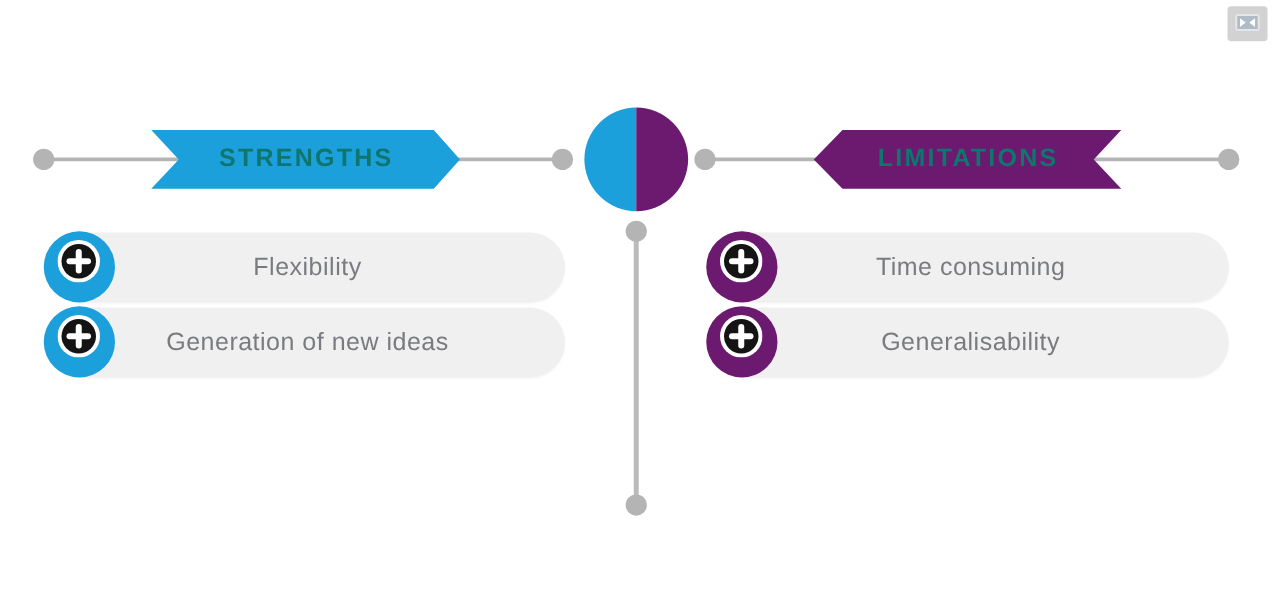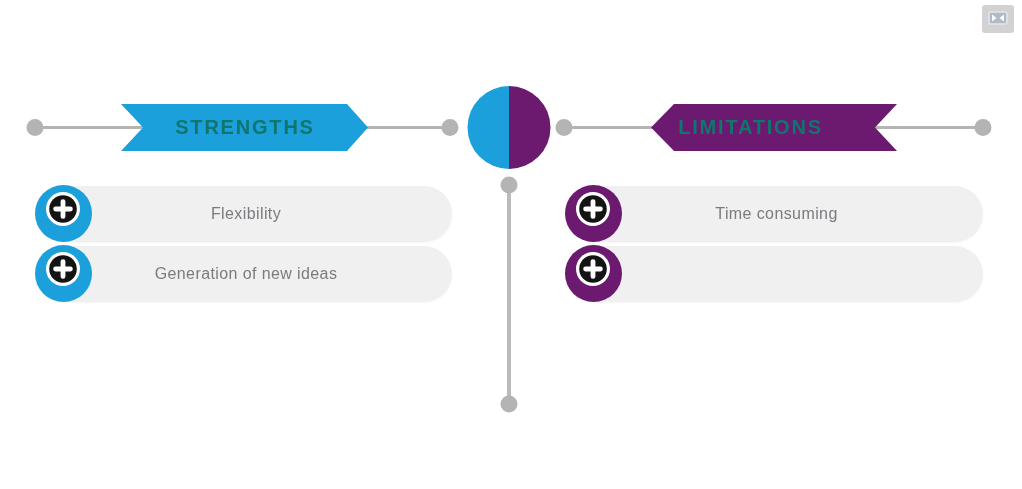--- a/index.html
+++ b/index.html
@@ -34,41 +34,41 @@
     height: 47px;
     line-height: 47px;
     text-align: center;
     color: #0f766e;
     font-size: 20px;
     font-weight: bold;
     letter-spacing: 1.8px;
     user-select: none;
   }
   .banner-label.strengths { left: 143px; width: 204px; }
-  .banner-label.limitations { left: 650px; width: 201px; }
+  .banner-label.limitations { left: 674px; width: 201px; }
 
   .pill {
     position: absolute;
     height: 56px;
     background: var(--pill-bg);
     border-radius: 28px;
     display: flex;
     align-items: center;
     justify-content: center;
     box-shadow: 0 1px 2px rgba(0,0,0,0.04);
   }
   .pill.left  { left: 40px;  width: 412px; }
   .pill.right { left: 570px; width: 413px; align-items: center; }
   .row1 { top: 186px; }
   .row2 { top: 246px; }
   .row3 { top: 341px; }
 
   .pill-label {
     color: var(--pill-text);
-    font-size: 16px;
+    font-size: 20px;
     letter-spacing: 0.4px;
   }
   .pill-icon {
     position: absolute;
     left: -5px;
     top: -1px;
     width: 57px;
     height: 57px;
     border-radius: 50%;
   }
@@ -166,20 +166,21 @@
   </div>
   <div class="pill right row2">
     <span class="pill-icon purple">
       <svg width="34" height="34" viewBox="0 0 34 34">
         <circle cx="17" cy="17" r="17" fill="#ffffff"></circle>
         <circle cx="17" cy="17" r="13.8" fill="#141414"></circle>
         <rect x="7.2" y="14.6" width="19.6" height="4.8" rx="2.4" fill="#ffffff"></rect>
         <rect x="14.6" y="7.2" width="4.8" height="19.6" rx="2.4" fill="#ffffff"></rect>
       </svg>
     </span>
+    <span class="pill-label">Generalisability</span>
   </div>
 
   <button class="restore-btn">
     <span>
       <svg width="24" height="20" viewBox="0 0 24 20">
         <rect x="3" y="4" width="18" height="12" rx="1.5" fill="#93AABF" opacity="0.55" stroke="#F2F6FA" stroke-width="1.6"></rect>
         <polygon points="6,6.5 10.5,10 6,13.5" fill="#ffffff"></polygon>
         <polygon points="18,6.5 13.5,10 18,13.5" fill="#ffffff"></polygon>
       </svg>
     </span>

